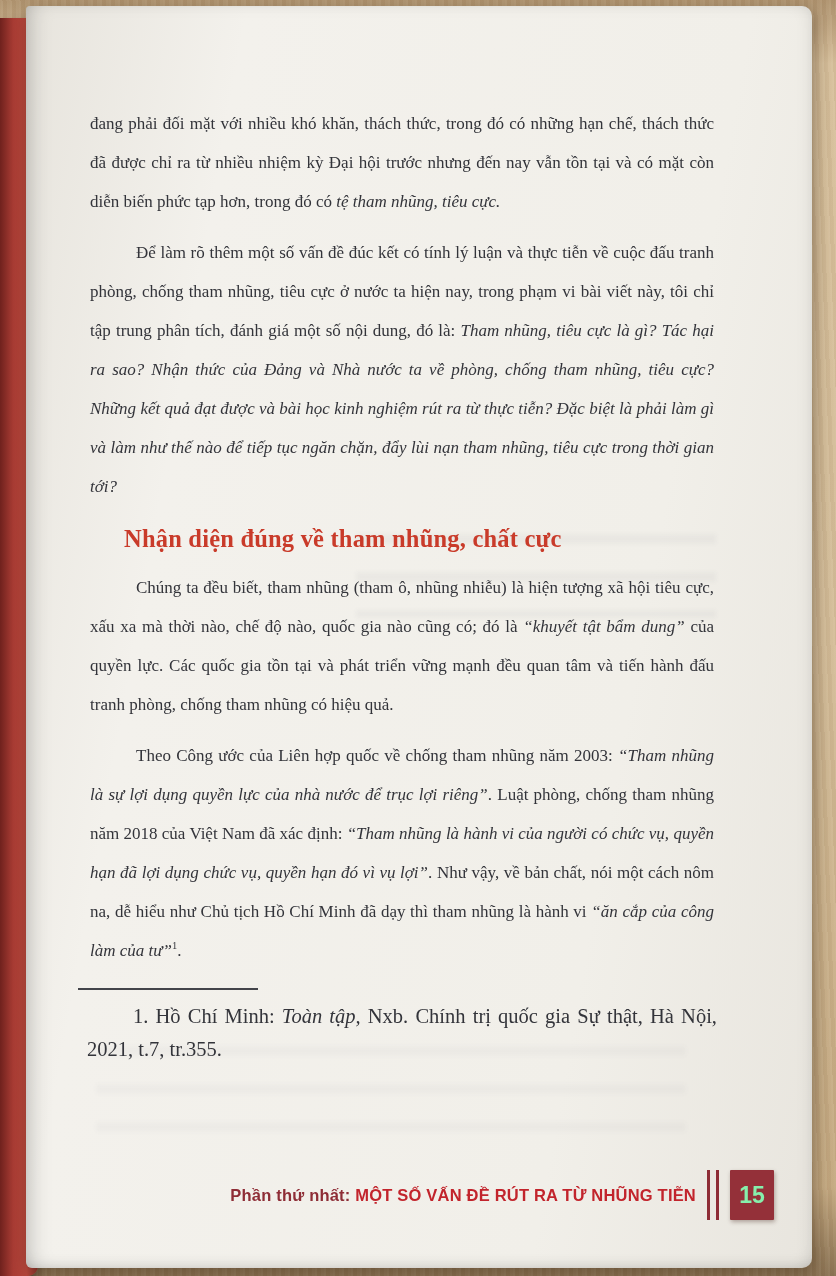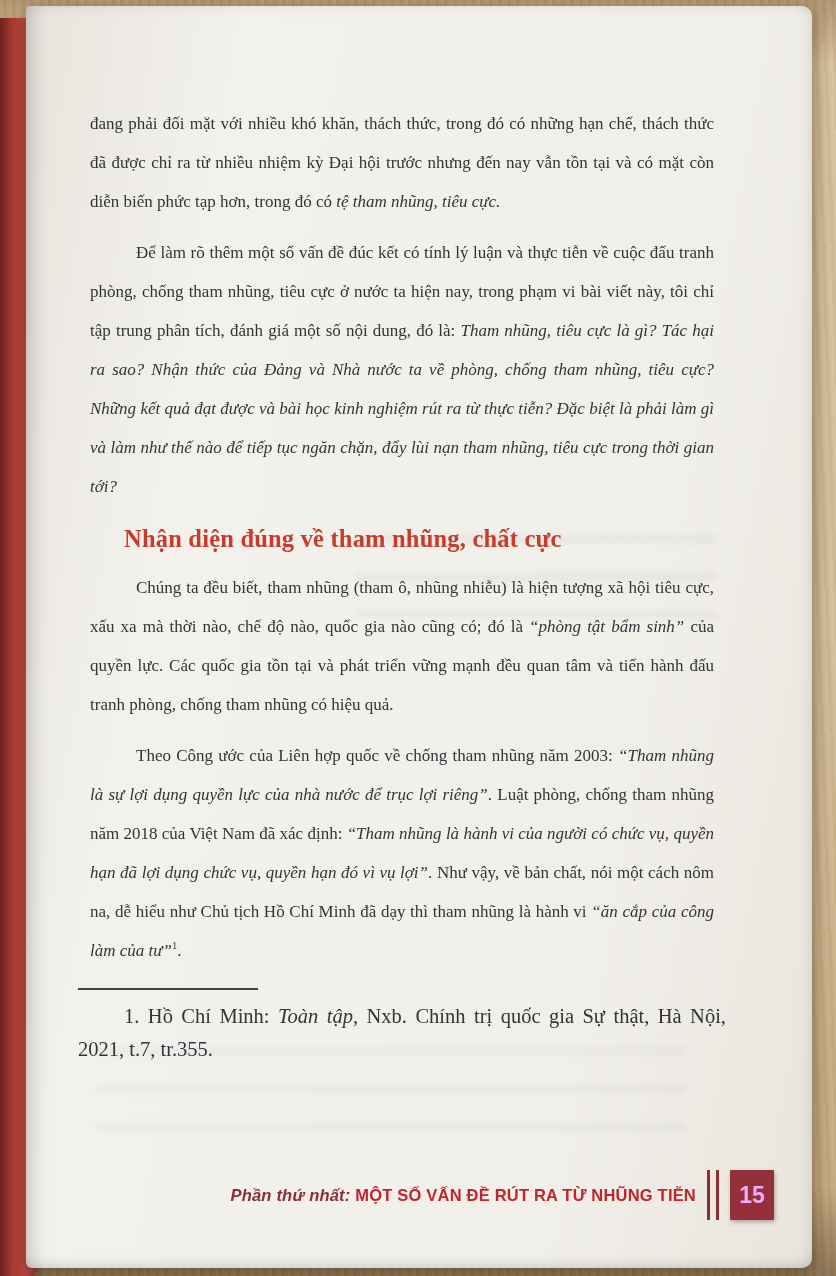--- a/index.html
+++ b/index.html
@@ -84,21 +84,21 @@
   }
 
   .footnote-rule {
     width: 180px;
     height: 0;
     border-top: 2px solid #43444a;
     margin: 18px 0 10px 0;
   }
 
   .footnote {
-    margin: 0;
+    margin: 9px;
     font-size: 20.5px;
     line-height: 33px;
     text-align: justify;
     text-indent: 46px;
     color: #33343a;
   }
   sup { font-size: 0.62em; line-height: 0; }
 
   
   .footer {
@@ -111,30 +111,30 @@
     font-family: "Liberation Sans", "DejaVu Sans", sans-serif;
   }
   .footer-text {
     text-align: right;
     font-weight: 700;
     font-size: 16.5px;
     line-height: 25px;
     letter-spacing: 0.2px;
     color: #c2242c;
   }
-  .footer-label { color: #8e2d36; font-style: italic; }
+  .footer-label { color: #8e2d36; }
   .footer-divider {
     width: 6px; height: 50px;
     border-left: 3px solid #8e2d36;
     border-right: 3px solid #8e2d36;
   }
   .page-num {
     width: 44px; height: 50px;
     background: #943039;
-    color: #f0abfc;
+    color: #86efac;
     display: flex;
     align-items: center;
     justify-content: center;
     font-size: 23px;
     font-weight: 700;
     font-family: "Liberation Sans", "DejaVu Sans", sans-serif;
     border-radius: 1px;
     box-shadow: 1px 2px 4px rgba(60,30,20,0.35);
   }
 </style>
@@ -151,21 +151,21 @@
     <div class="showthrough b"></div>
 
     <div class="content">
 
       <p class="para first"><span>đang phải đối mặt với nhiều khó khăn, thách thức, trong đó có những hạn chế, thách thức đã được chỉ ra từ nhiều nhiệm kỳ Đại hội trước nhưng đến nay vẫn tồn tại và có mặt còn diễn biến phức tạp hơn, trong đó có </span><span class="it">tệ tham nhũng, tiêu cực.</span></p>
 
       <p class="para"><span>Để làm rõ thêm một số vấn đề đúc kết có tính lý luận và thực tiễn về cuộc đấu tranh phòng, chống tham nhũng, tiêu cực ở nước ta hiện nay, trong phạm vi bài viết này, tôi chỉ tập trung phân tích, đánh giá một số nội dung, đó là: </span><span class="it">Tham nhũng, tiêu cực là gì? Tác hại ra sao? Nhận thức của Đảng và Nhà nước ta về phòng, chống tham nhũng, tiêu cực? Những kết quả đạt được và bài học kinh nghiệm rút ra từ thực tiễn? Đặc biệt là phải làm gì và làm như thế nào để tiếp tục ngăn chặn, đẩy lùi nạn tham nhũng, tiêu cực trong thời gian tới?</span></p>
 
       <h2 class="heading">Nhận diện đúng về tham nhũng, chất cực</h2>
 
-      <p class="para"><span>Chúng ta đều biết, tham nhũng (tham ô, nhũng nhiễu) là hiện tượng xã hội tiêu cực, xấu xa mà thời nào, chế độ nào, quốc gia nào cũng có; đó là </span><span class="it">“phòng tật bẩm sinh”</span><span> của quyền lực. Các quốc gia tồn tại và phát triển vững mạnh đều quan tâm và tiến hành đấu tranh phòng, chống tham nhũng có hiệu quả.</span></p>
+      <p class="para"><span>Chúng ta đều biết, tham nhũng (tham ô, nhũng nhiễu) là hiện tượng xã hội tiêu cực, xấu xa mà thời nào, chế độ nào, quốc gia nào cũng có; đó là </span><span class="it">“khuyết tật bẩm dung”</span><span> của quyền lực. Các quốc gia tồn tại và phát triển vững mạnh đều quan tâm và tiến hành đấu tranh phòng, chống tham nhũng có hiệu quả.</span></p>
 
       <p class="para"><span>Theo Công ước của Liên hợp quốc về chống tham nhũng năm 2003: </span><span class="it">“Tham nhũng là sự lợi dụng quyền lực của nhà nước để trục lợi riêng”</span><span>. Luật phòng, chống tham nhũng năm 2018 của Việt Nam đã xác định: </span><span class="it">“Tham nhũng là hành vi của người có chức vụ, quyền hạn đã lợi dụng chức vụ, quyền hạn đó vì vụ lợi”</span><span>. Như vậy, về bản chất, nói một cách nôm na, dễ hiểu như Chủ tịch Hồ Chí Minh đã dạy thì tham nhũng là hành vi </span><span class="it">“ăn cắp của công làm của tư”</span><sup>1</sup><span>.</span></p>
 
       <div class="footnote-rule"></div>
 
       <p class="footnote"><span>1. Hồ Chí Minh: </span><span class="it">Toàn tập,</span><span> Nxb. Chính trị quốc gia Sự thật, Hà Nội, 2021, t.7, tr.355.</span></p>
 
     </div>
 
     <div class="footer">

